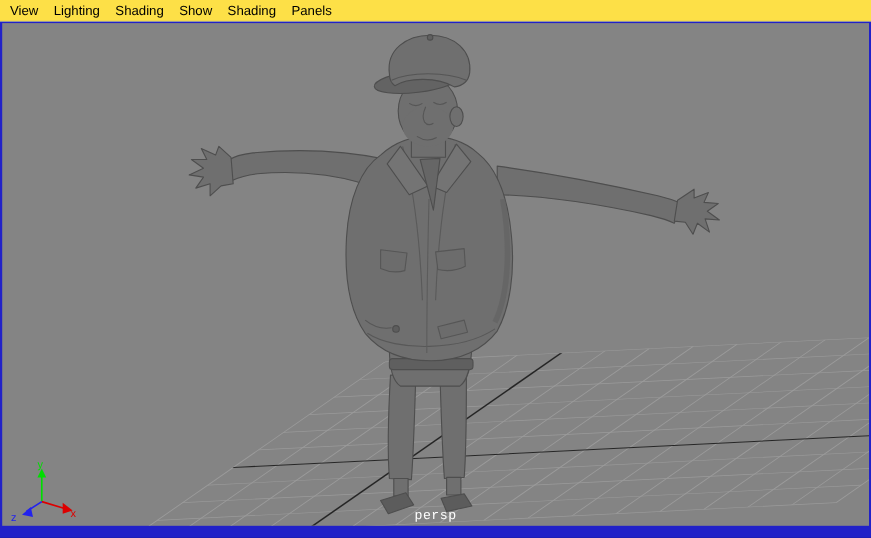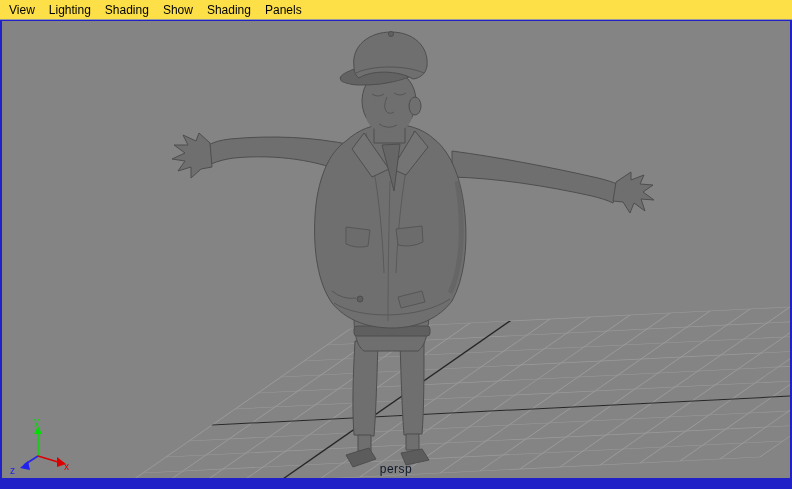--- a/index.html
+++ b/index.html
@@ -22,21 +22,21 @@
     flex:1 1 auto;background:#2121c8;
     padding:1px 2px 11px 2px;box-sizing:border-box;position:relative;
   }
   .viewport{
     width:100%;height:100%;background:#848484;position:relative;overflow:hidden;
   }
   .scene{position:absolute;left:0;top:0;width:100%;height:100%;display:block;}
 
   .camera-label{
     position:absolute;left:0;right:0;bottom:2px;text-align:center;
-    font-size:12px;color:#0f172a;letter-spacing:0.5px;
+    font-size:12px;color:#ffffff;letter-spacing:0.5px;font-family:Liberation Mono, monospace;
   }
   .axis-indicator{position:absolute;left:4px;bottom:2px;}
 </style>
 </head>
 <body>
 
 <div class="window">
 
   <div class="menubar">
     <span class="menu-item">View</span>

